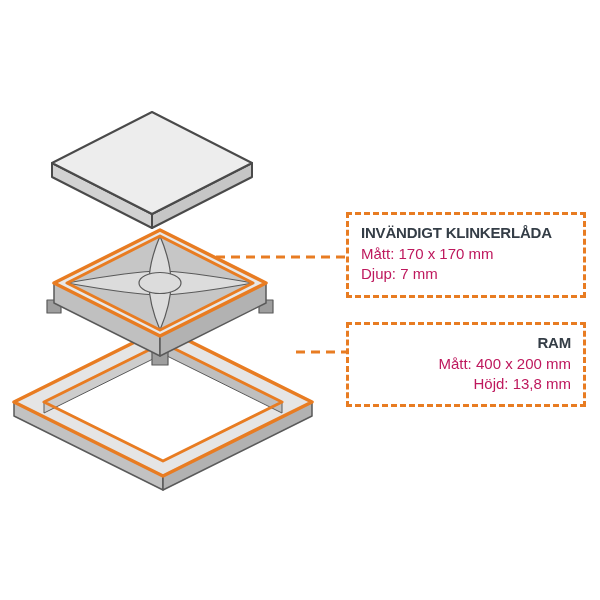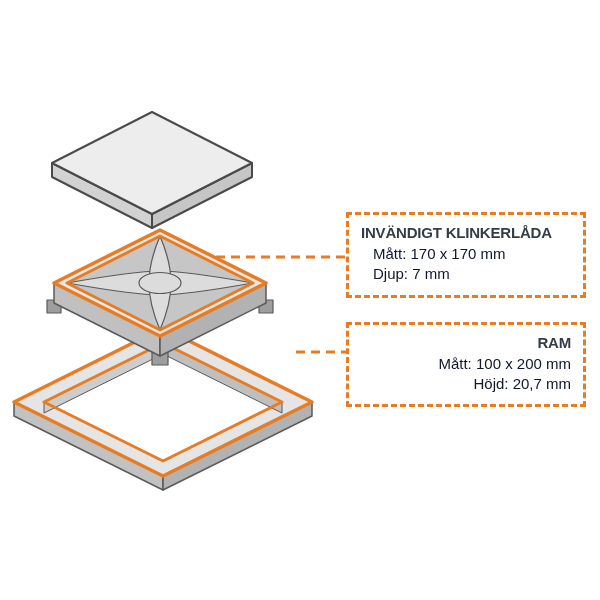--- a/index.html
+++ b/index.html
@@ -30,24 +30,23 @@
   .callout-title {
     font-size: 15px;
     font-weight: bold;
     color: #343D46;
     letter-spacing: -0.2px;
     white-space: nowrap;
     margin-bottom: 3px;
   }
   .callout-line {
     font-size: 15px;
-    color: #0f172a;
+    color: #be185d;
     line-height: 20px;
     white-space: nowrap;
-    margin-left: 12px;
   }
 </style>
 </head>
 <body>
 
 <div class="canvas">
 
   <svg class="diagram-svg" width="600" height="600" viewBox="0 0 600 600">
 
     <g stroke-linejoin="round">
@@ -92,17 +91,17 @@
   </svg>
 
   <div class="callout callout-tray">
     <div class="callout-title">INVÄNDIGT KLINKERLÅDA</div>
     <div class="callout-line">Mått: 170 x 170 mm</div>
     <div class="callout-line">Djup: 7 mm</div>
   </div>
 
   <div class="callout callout-frame">
     <div class="callout-title">RAM</div>
-    <div class="callout-line">Mått: 100 x 200 mm</div>
-    <div class="callout-line">Höjd: 20,7 mm</div>
+    <div class="callout-line">Mått: 400 x 200 mm</div>
+    <div class="callout-line">Höjd: 13,8 mm</div>
   </div>
 
 </div>
 
 </body></html>

